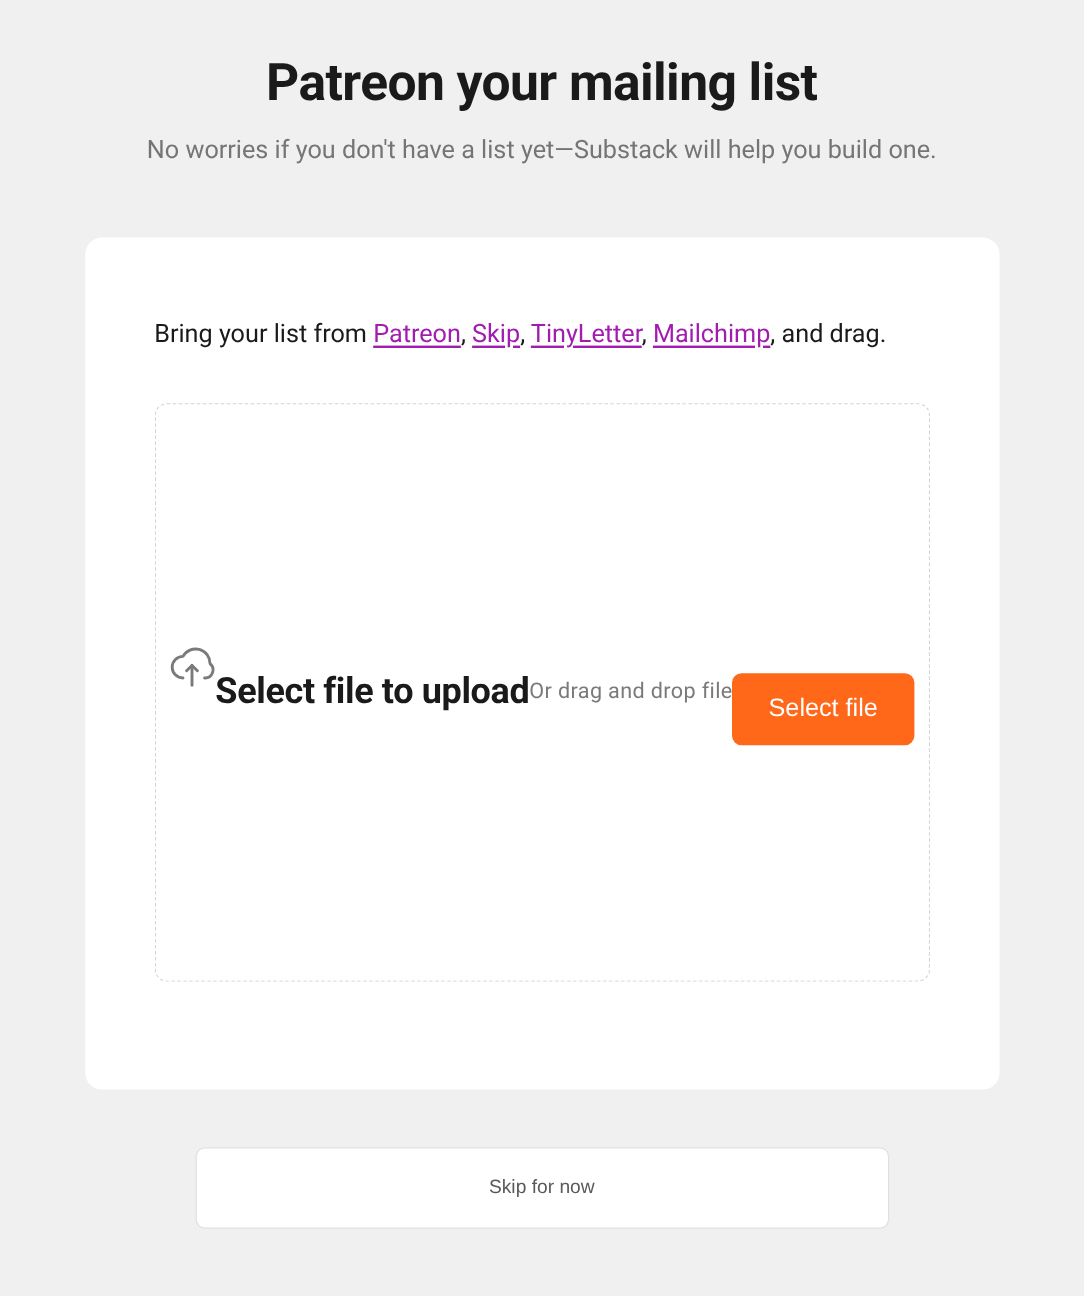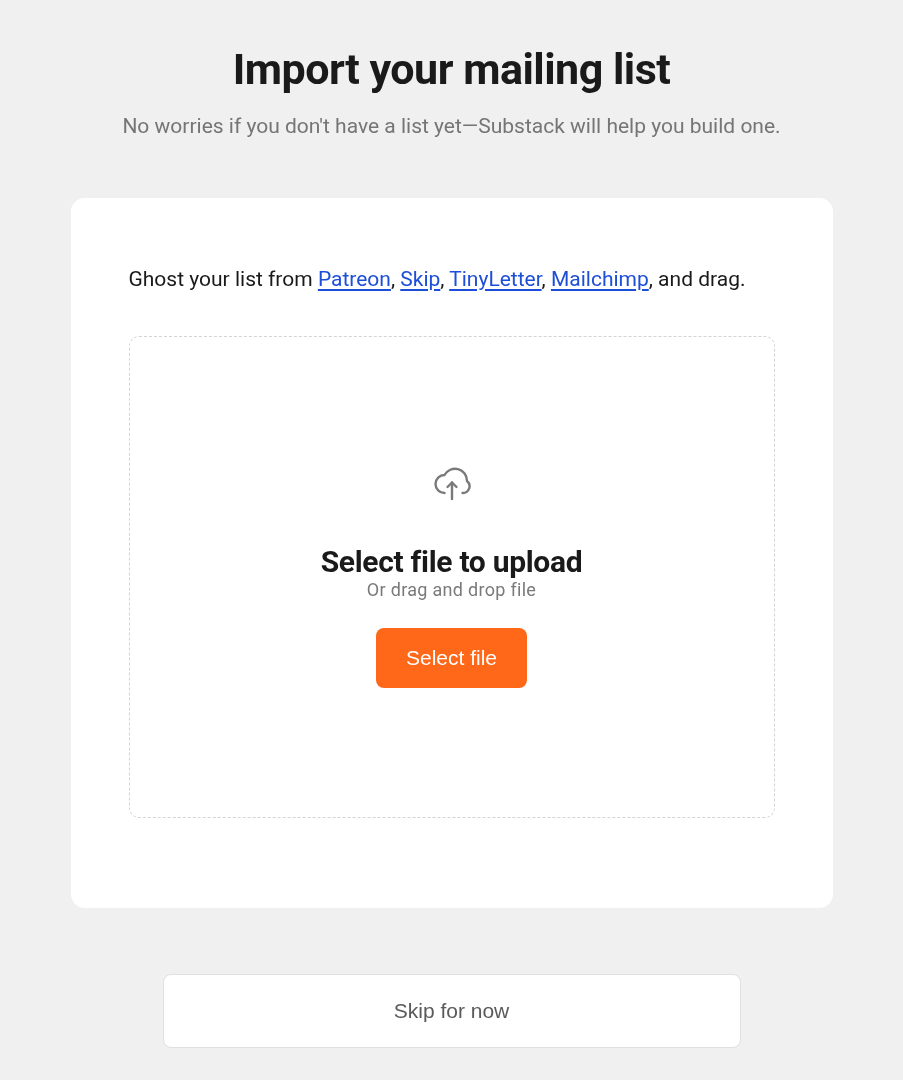--- a/index.html
+++ b/index.html
@@ -37,31 +37,31 @@
       width: 762px;
       margin-top: 60px;
       padding: 64px 58px 90px 58px;
     }
     .source-text {
       font-size: 21px;
       color: #1a1a1a;
       line-height: 1.7;
     }
     .source-text a {
-      color: #1d4ed8;
+      color: #a21caf;
       text-decoration: underline;
       text-underline-offset: 3px;
     }
     .dropzone {
       margin-top: 38px;
       border: 1px dashed #d4d4d4;
       border-radius: 10px;
       height: 482px;
       display: flex;
-      flex-direction: column;
+      flex-direction: row;
       align-items: center;
       justify-content: center;
     }
     .upload-icon {
       color: #7a7a7a;
       margin-bottom: 38px;
     }
     .upload-title {
       font-size: 30px;
       font-weight: 700;
@@ -79,41 +79,41 @@
       background: #ff6719;
       color: #ffffff;
       border: none;
       border-radius: 8px;
       font-size: 21px;
       font-weight: 500;
       padding: 18px 30px;
       cursor: pointer;
     }
     .skip-btn {
-      margin-top: 66px;
+      margin-top: 48px;
       width: 578px;
       background: #ffffff;
       border: 1px solid #e0e0e0;
       border-radius: 8px;
-      font-size: 21px;
+      font-size: 16px;
       color: #5a5a5a;
       padding: 24px 0;
       cursor: pointer;
       font-weight: 400;
     }
   </style>
 </head>
 <body>
 
-<h1 class="page-title">Import your mailing list</h1>
+<h1 class="page-title">Patreon your mailing list</h1>
 <p class="page-subtitle">No worries if you don't have a list yet—Substack will help you build one.</p>
 
 <div class="card">
   <p class="source-text">
-    <span>Ghost your list from </span><a href="#">Patreon</a><span>, </span><a href="#">Skip</a><span>, </span><a href="#">TinyLetter</a><span>, </span><a href="#">Mailchimp</a><span>, and drag.</span>
+    <span>Bring your list from </span><a href="#">Patreon</a><span>, </span><a href="#">Skip</a><span>, </span><a href="#">TinyLetter</a><span>, </span><a href="#">Mailchimp</a><span>, and drag.</span>
   </p>
 
   <div class="dropzone">
     <span class="upload-icon">
       <svg width="38" height="36" viewBox="0 0 24 24" fill="none" stroke="currentColor" stroke-width="1.6" stroke-linecap="round" stroke-linejoin="round">
         <path d="M7 18 A6 6 0 0 1 7 6 A8 8 0 0 1 22 10 A4.5 4.5 0 0 1 19 18"></path>
         <polyline points="9 14 12 11 15 14"></polyline>
         <line x1="12" y1="11" x2="12" y2="22"></line>
       </svg>
     </span>

